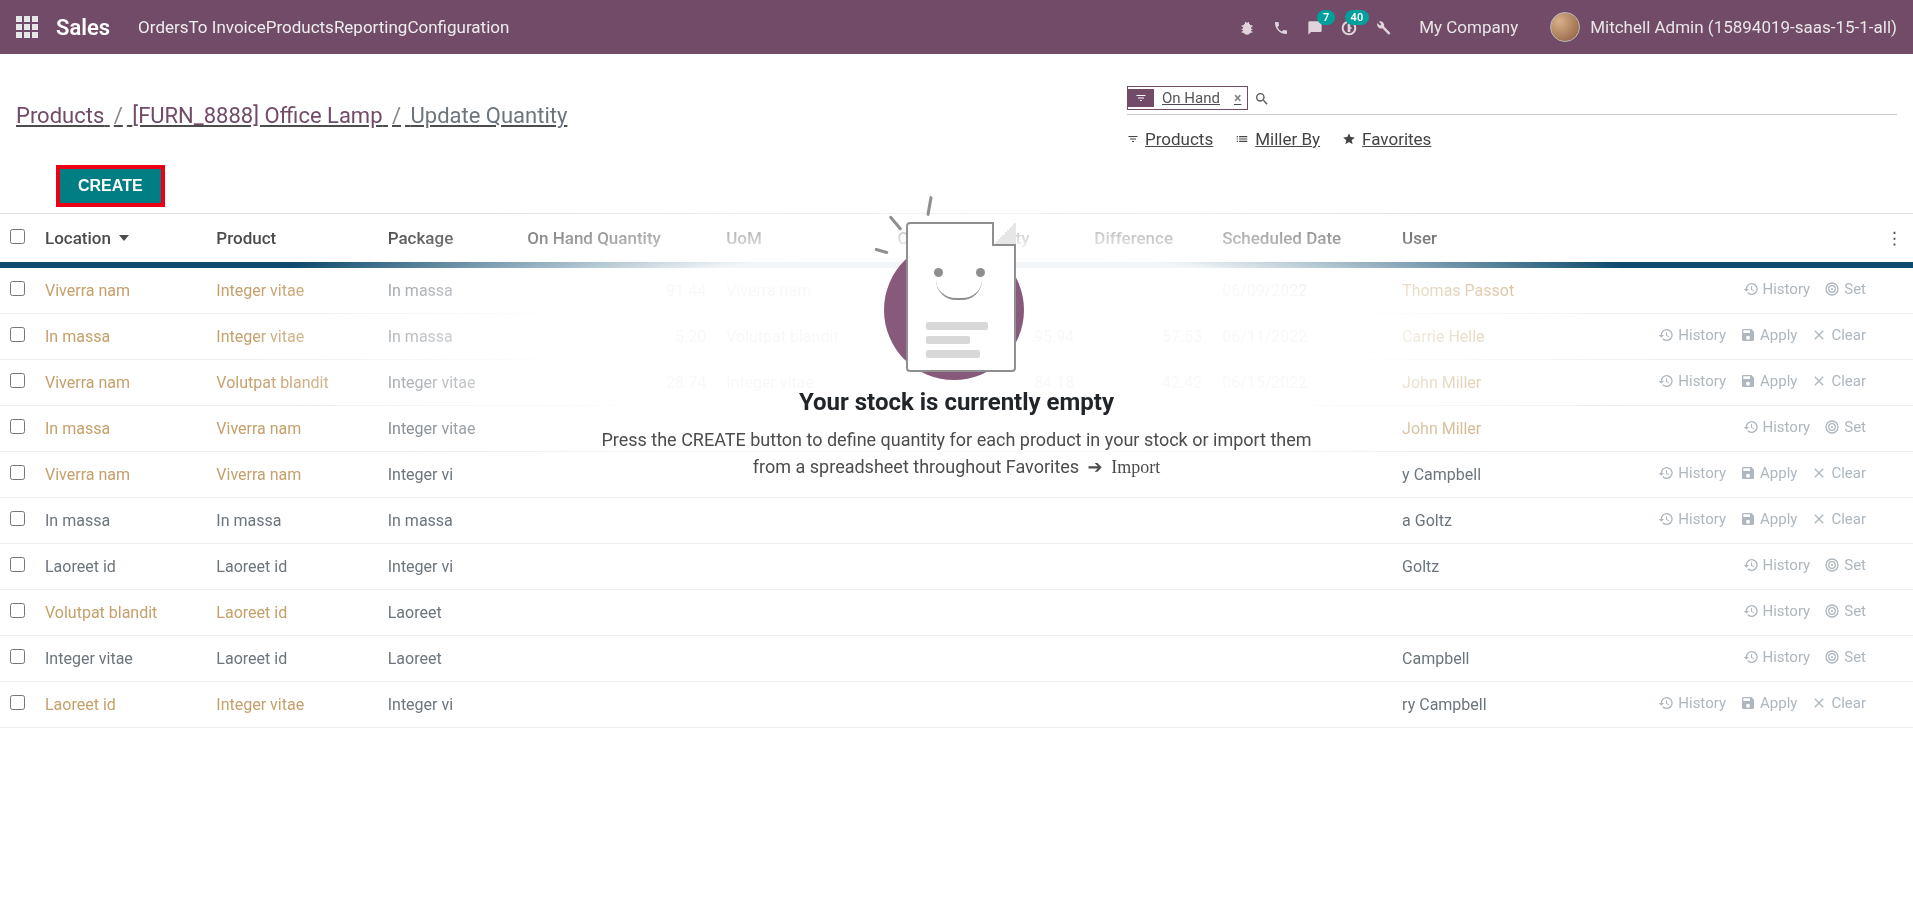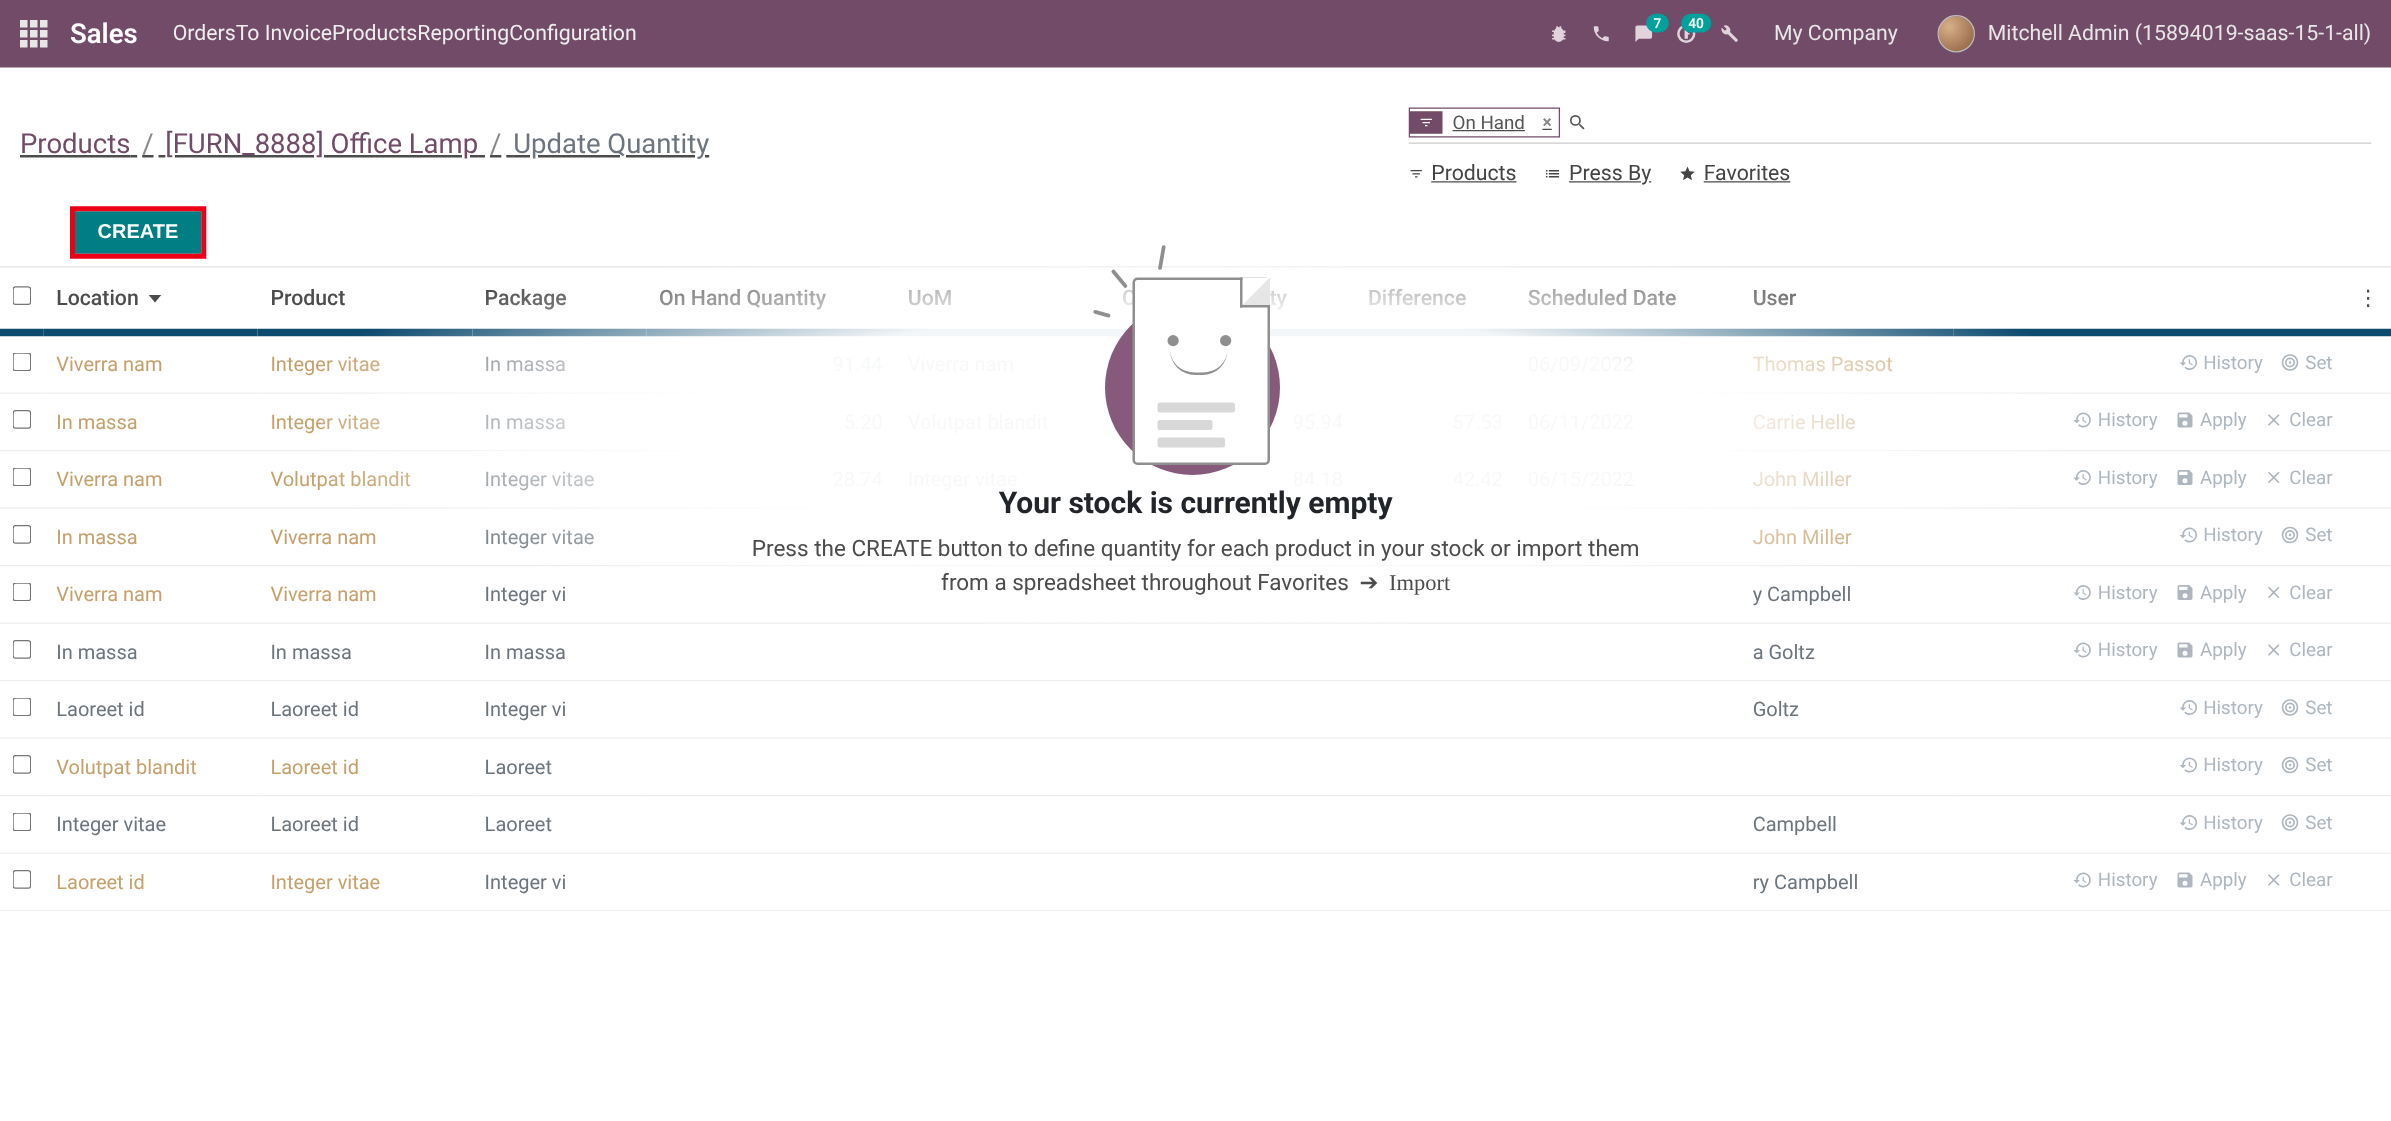--- a/index.html
+++ b/index.html
@@ -164,21 +164,21 @@
         <span>
             <svg class="ico" viewBox="0 0 24 24" style="width:12px;height:12px">
               <path d="M10 18h4v-2h-4zM3 6v2h18V6zm3 7h12v-2H6z"></path>
             </svg>
             <span>Products</span>
           </span>
         <span>
             <svg class="ico" viewBox="0 0 24 24" style="width:14px;height:14px">
               <path d="M3 13h2v-2H3zm0 4h2v-2H3zm0-8h2V7H3zm4 4h14v-2H7zm0 4h14v-2H7zM7 7v2h14V7z"></path>
             </svg>
-            <span>Press By</span>
+            <span>Miller By</span>
           </span>
         <span>
             <svg class="ico" viewBox="0 0 24 24" style="width:14px;height:14px">
               <path d="M12 17.27 18.18 21l-1.64-7.03L22 9.24l-7.19-.61L12 2 9.19 8.63 2 9.24l5.46 4.73L5.82 21z"></path>
             </svg>
             <span>Favorites</span>
           </span>
       </div>
     </div>
   </div>

